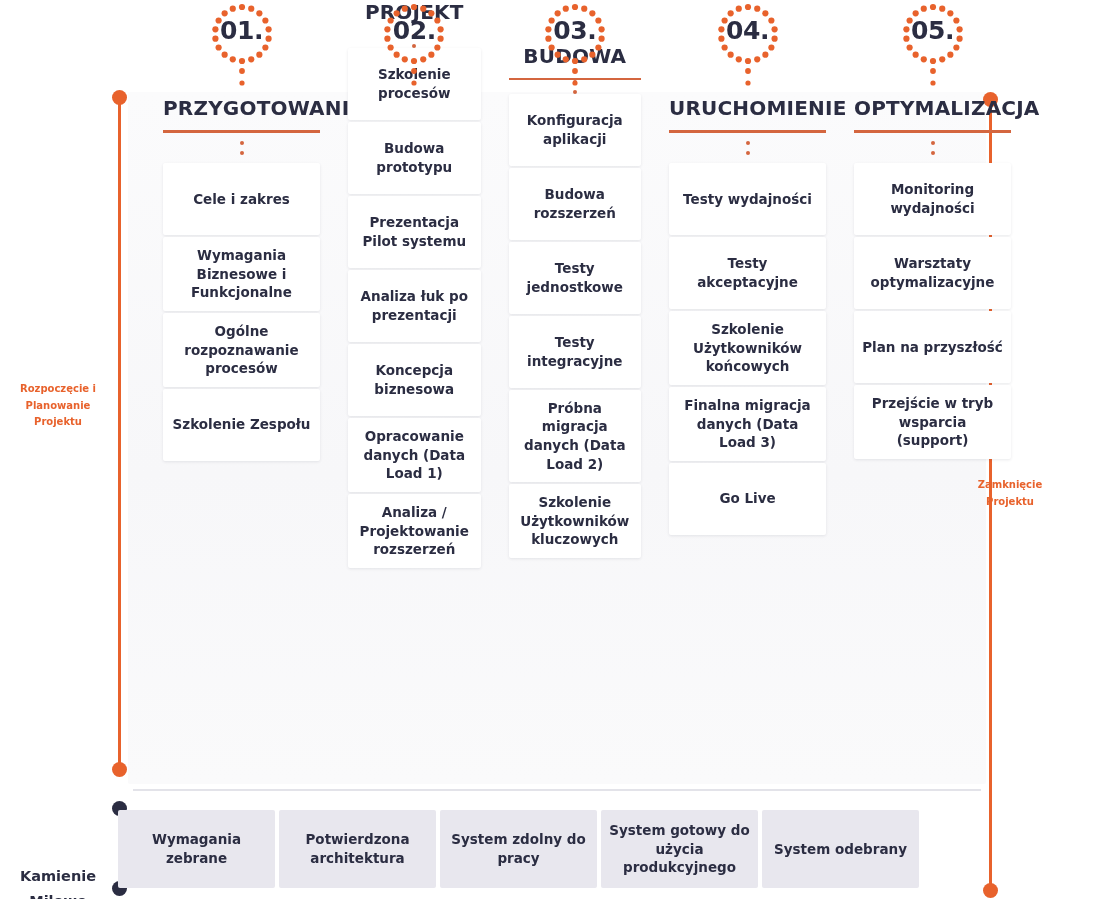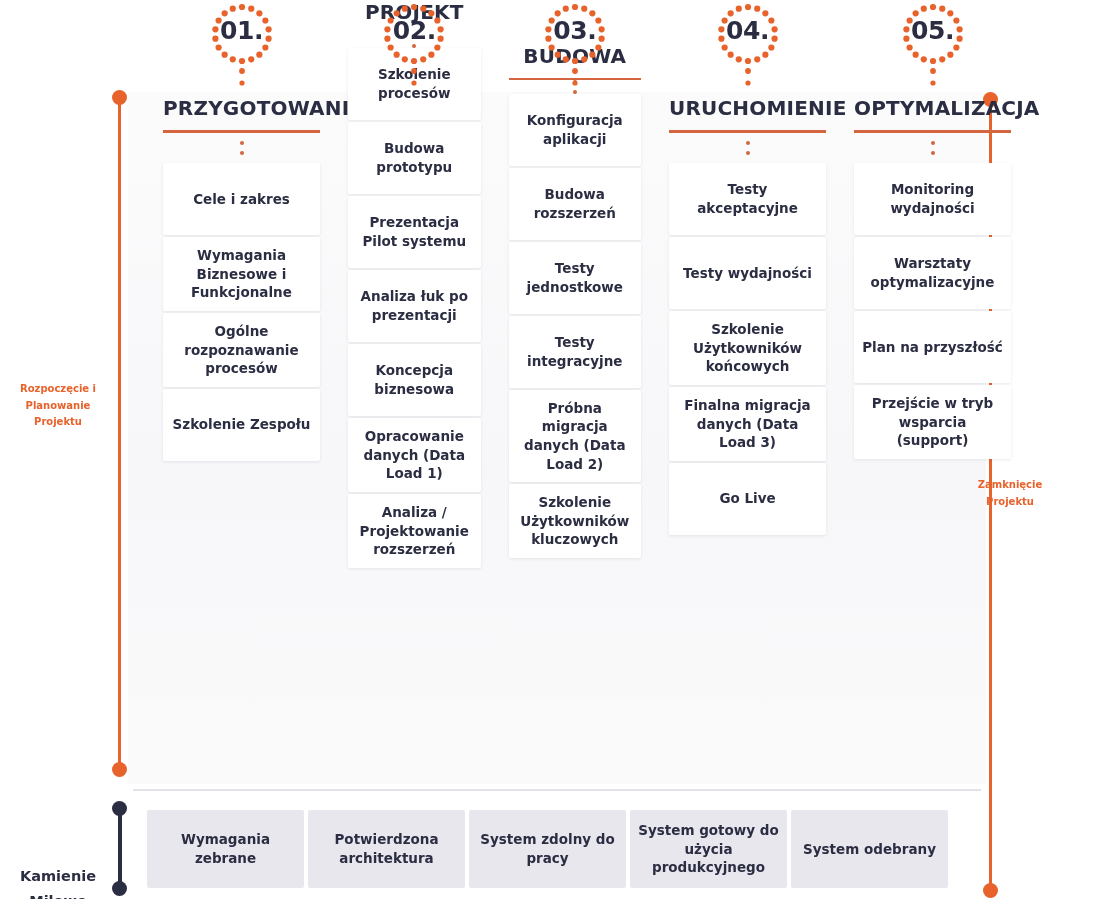--- a/index.html
+++ b/index.html
@@ -163,21 +163,21 @@
   .separator {
     position: absolute;
     left: 133px; top: 789px;
     width: 848px; height: 2px;
     background: #e3e3e9;
   }
 
   
   .milestones {
     position: absolute;
-    left: 147px; top: 810px;
+    left: 118px; top: 810px;
     width: 848px;
     display: flex;
     gap: 4px;
   }
   .ms-card {
     width: 157px;
     height: 78px;
     background: #e8e7ee;
     border-radius: 2px;
     display: flex;
@@ -363,22 +363,22 @@
           </svg>
           <div class="badge-num">04.</div>
         </div>
         <div class="phase-title">URUCHOMIENIE</div>
         <div class="phase-underline"></div>
         <div class="connector-dots">
           <i></i>
           <i></i>
         </div>
         <div class="cards">
+          <div class="card">Testy wydajności</div>
           <div class="card">Testy akceptacyjne</div>
-          <div class="card">Testy wydajności</div>
           <div class="card">Szkolenie Użytkowników końcowych</div>
           <div class="card">Finalna migracja danych (Data Load 3)</div>
           <div class="card">Go Live</div>
         </div>
       </div>
       <div class="col">
         <div class="badge-wrap">
           <svg class="badge-svg" width="92" height="92" viewBox="0 0 92 92">
             <circle cx="46.00" cy="9.00" r="3.1" fill="#e8622c"></circle>
             <circle cx="55.23" cy="10.63" r="3.1" fill="#e8622c"></circle>

